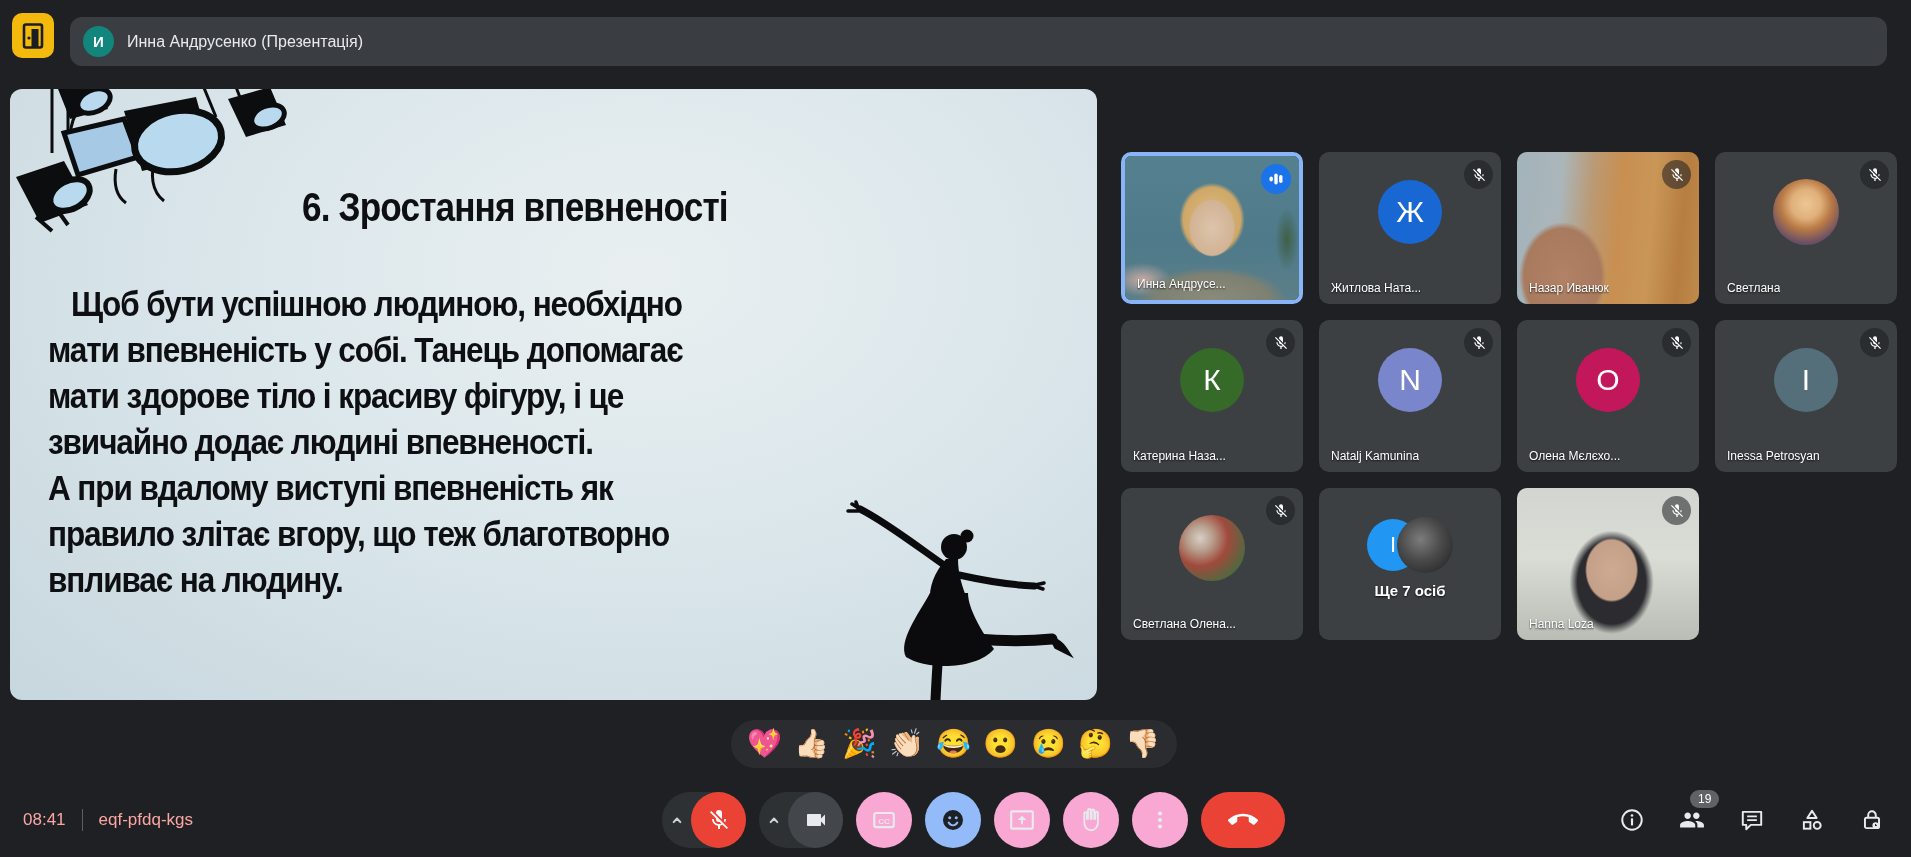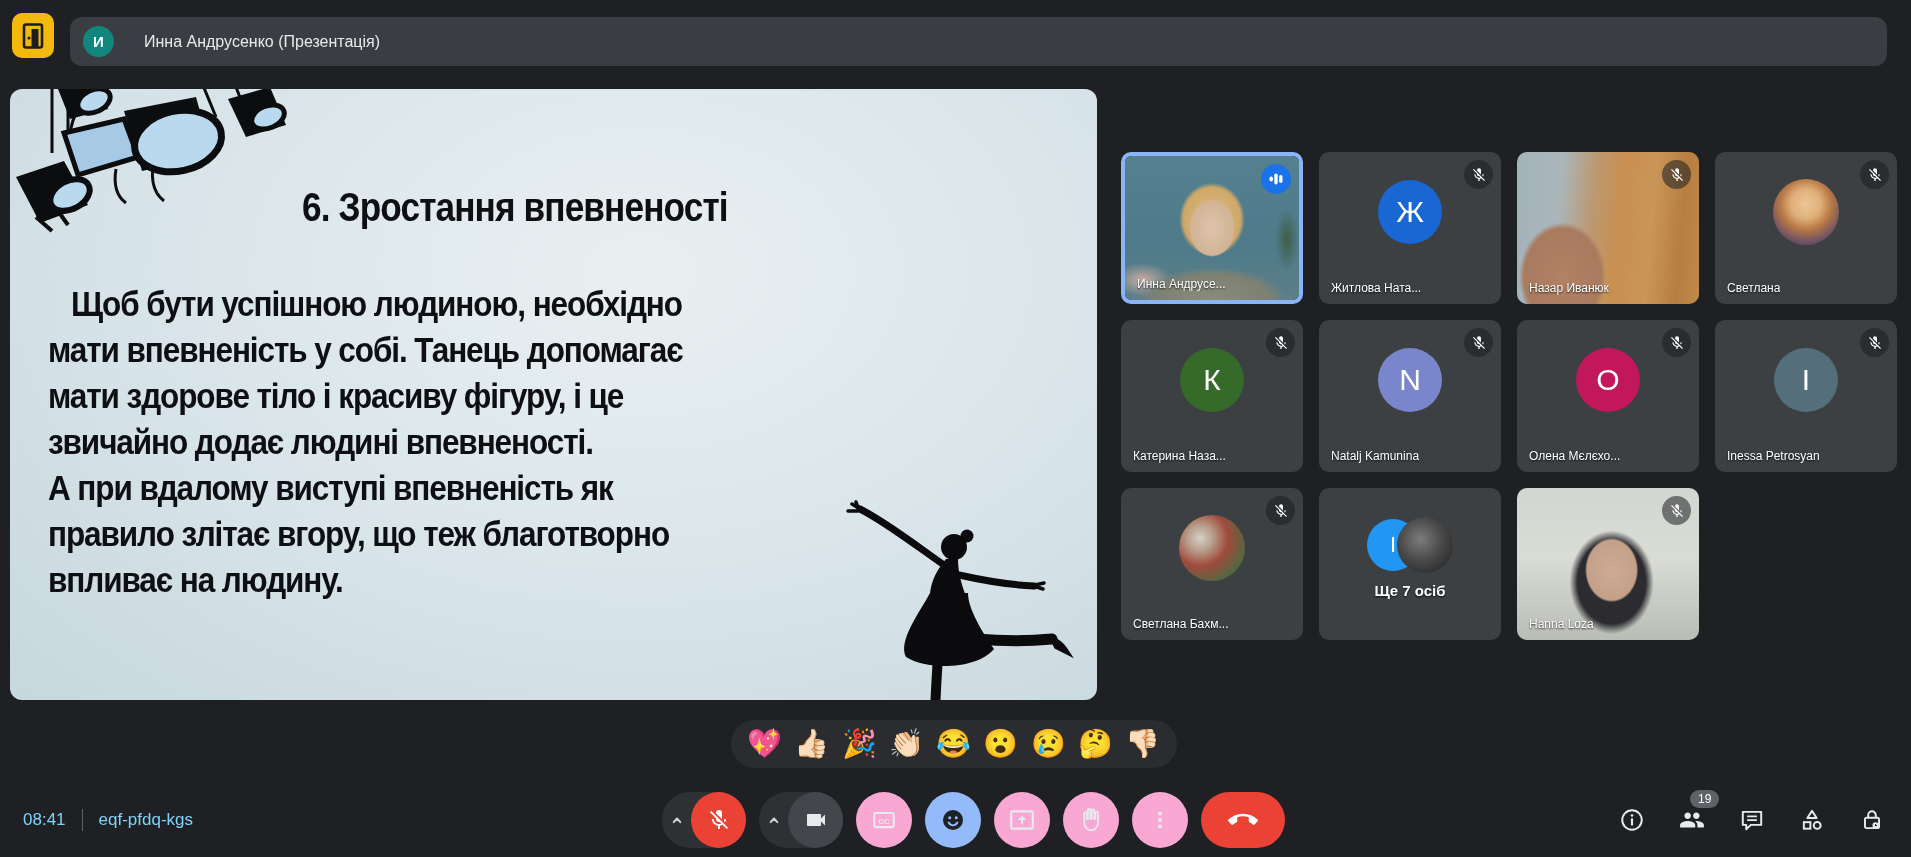--- a/index.html
+++ b/index.html
@@ -4,21 +4,21 @@
 <style>
   html,body{margin:0;padding:0;background:#1e2023;width:1911px;height:857px;overflow:hidden;
     font-family:"Liberation Sans",sans-serif;-webkit-font-smoothing:antialiased;}
   
   .app-badge{position:absolute;left:12px;top:13px;width:42px;height:45px;border-radius:10px;
     background:#f3b90c;display:flex;align-items:center;justify-content:center;cursor:pointer;}
   .top-pill{position:absolute;left:70px;top:17px;width:1817px;height:49px;border-radius:12px;
     background:#3a3d41;display:flex;align-items:center;padding-left:13px;box-sizing:border-box;}
   .top-avatar{width:31px;height:31px;border-radius:50%;background:#12867d;color:#fff;
     display:flex;align-items:center;justify-content:center;font-size:15px;font-weight:bold;}
-  .top-label{margin-left:30px;color:#e8eaed;font-size:16px;}
+  .top-label{margin-left:13px;color:#e8eaed;font-size:16px;}
   
   .slide{position:absolute;left:10px;top:89px;width:1087px;height:611px;border-radius:12px;overflow:hidden;
     background:radial-gradient(ellipse at 58% 30%,#e9eff1 0%,#dde8ec 40%,#c7d7de 100%);}
   .slide-title{position:absolute;left:292px;top:96px;font-size:40px;font-weight:bold;color:#0e0f12;
     letter-spacing:-1px;transform:scaleX(.88);transform-origin:left top;white-space:nowrap;}
   .slide-body{position:absolute;left:38px;top:192px;width:860px;font-size:35px;font-weight:bold;color:#0e0f12;
     line-height:46px;letter-spacing:-1.2px;white-space:pre-wrap;transform:scaleX(.9);transform-origin:left top;}
   .spotlights{position:absolute;left:-4px;top:-6px;}
   .ballerina{position:absolute;left:816px;top:400px;}
   
@@ -58,21 +58,21 @@
     linear-gradient(180deg,#d3d6d0 0%,#dadcd6 45%,#b9bdb5 100%);}
   .p-stanislav{background:radial-gradient(circle at 50% 38%,#ecc695 0%,#e0b07a 28%,#b97a45 48%,#6b4f66 74%,#503f58 100%);}
   .p-svetlana{background:radial-gradient(circle at 32% 35%,#d8cfc6 0%,#b8a08e 20%,#a04a3c 45%,#53683f 75%,#374b2e 100%);}
   .p-yulia{background:radial-gradient(circle at 50% 28%,#ded3c2 0%,#cfc2ae 30%,#4a4442 54%,#c96f8f 78%,#8ba35e 100%);}
   .p-more{background:radial-gradient(circle at 42% 40%,#7c7c7c 0%,#4a4a4a 45%,#1d1d1d 100%);}
   
   .reactions{position:absolute;left:731px;top:720px;width:446px;height:48px;border-radius:26px;
     background:#2a2c30;display:flex;align-items:center;justify-content:space-evenly;padding:0 4px;box-sizing:border-box;}
   .reaction{font-size:28px;line-height:1;background:none;border:none;cursor:pointer;padding:0;}
   
-  .meta{position:absolute;left:23px;top:792px;height:56px;display:flex;align-items:center;color:#7dd3fc;font-size:17px;}
+  .meta{position:absolute;left:23px;top:792px;height:56px;display:flex;align-items:center;color:#fca5a5;font-size:17px;}
   .meta .div{width:1px;height:22px;background:#5a5e62;margin:0 16px;}
   .controls{position:absolute;left:662px;top:792px;display:flex;align-items:center;gap:13px;}
   .pill{width:84px;height:56px;border-radius:28px;background:#2e3134;display:flex;align-items:center;
     justify-content:space-between;cursor:pointer;}
   .pill .chev{width:30px;display:flex;justify-content:center;}
   .pbtn{width:56px;height:56px;border-radius:50%;display:flex;align-items:center;justify-content:center;border:none;cursor:pointer;}
   .pbtn.red{background:#ea4335;}
   .pbtn.dark{background:#43464a;}
   .cbtn{width:56px;height:56px;border-radius:50%;background:#f9a8d4;display:flex;align-items:center;
     justify-content:center;border:none;cursor:pointer;}
@@ -221,21 +221,21 @@
       <div class="init" style="background: rgb(84, 110, 122);">I</div>
       <div class="pname">Inessa Petrosyan</div>
       <div class="badge">
         <svg width="16" height="16" viewBox="0 0 24 24">
           <path fill="#fff" d="M19 11h-1.7c0 .74-.16 1.43-.43 2.05l1.23 1.23c.56-.98.9-2.09.9-3.28zm-4.02.17c0-.06.02-.11.02-.17V5a3 3 0 0 0-6 0v.18l5.98 5.99zM4.27 3L3 4.27l6.01 6.01V11a3 3 0 0 0 3 3c.23 0 .44-.03.65-.08l1.66 1.66c-.71.33-1.5.52-2.31.52-2.76 0-5.3-2.1-5.3-5.1H5c0 3.41 2.72 6.23 6 6.72V21h2v-3.28c.91-.13 1.77-.45 2.54-.9L19.73 21 21 19.73 4.27 3z"></path>
         </svg>
       </div>
     </div>
     <div class="tile">
       <div class="pcirc p-svetlana"></div>
-      <div class="pname">Светлана Бахм...</div>
+      <div class="pname">Светлана Олена...</div>
       <div class="badge">
         <svg width="16" height="16" viewBox="0 0 24 24">
           <path fill="#fff" d="M19 11h-1.7c0 .74-.16 1.43-.43 2.05l1.23 1.23c.56-.98.9-2.09.9-3.28zm-4.02.17c0-.06.02-.11.02-.17V5a3 3 0 0 0-6 0v.18l5.98 5.99zM4.27 3L3 4.27l6.01 6.01V11a3 3 0 0 0 3 3c.23 0 .44-.03.65-.08l1.66 1.66c-.71.33-1.5.52-2.31.52-2.76 0-5.3-2.1-5.3-5.1H5c0 3.41 2.72 6.23 6 6.72V21h2v-3.28c.91-.13 1.77-.45 2.54-.9L19.73 21 21 19.73 4.27 3z"></path>
         </svg>
       </div>
     </div>
     <div class="tile overflow">
       <div class="duo">
         <div class="d1" style="background: rgb(33, 150, 243);">I</div>
         <div class="d2 p-more"></div>

